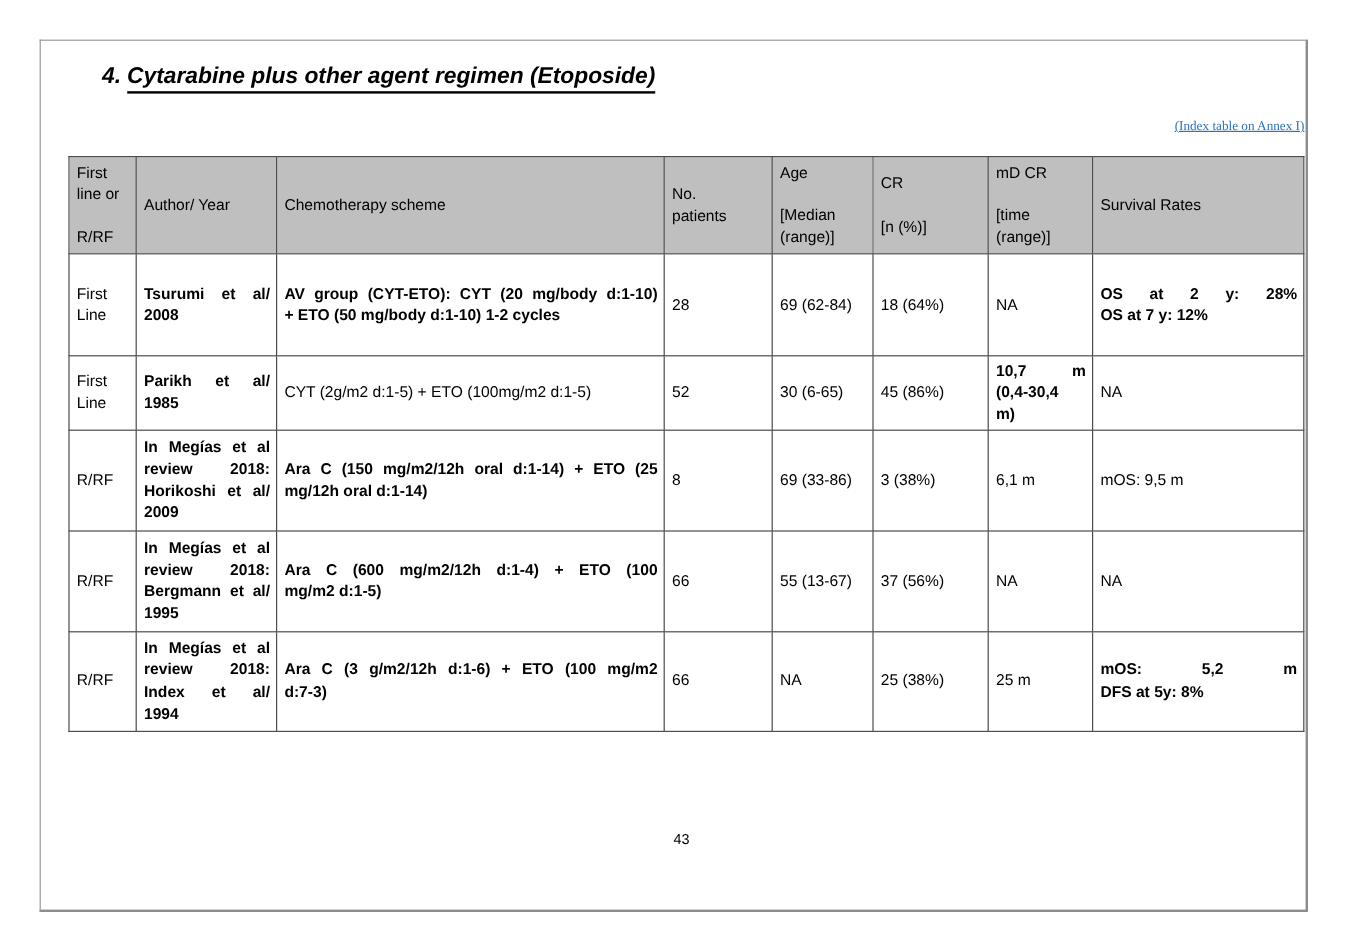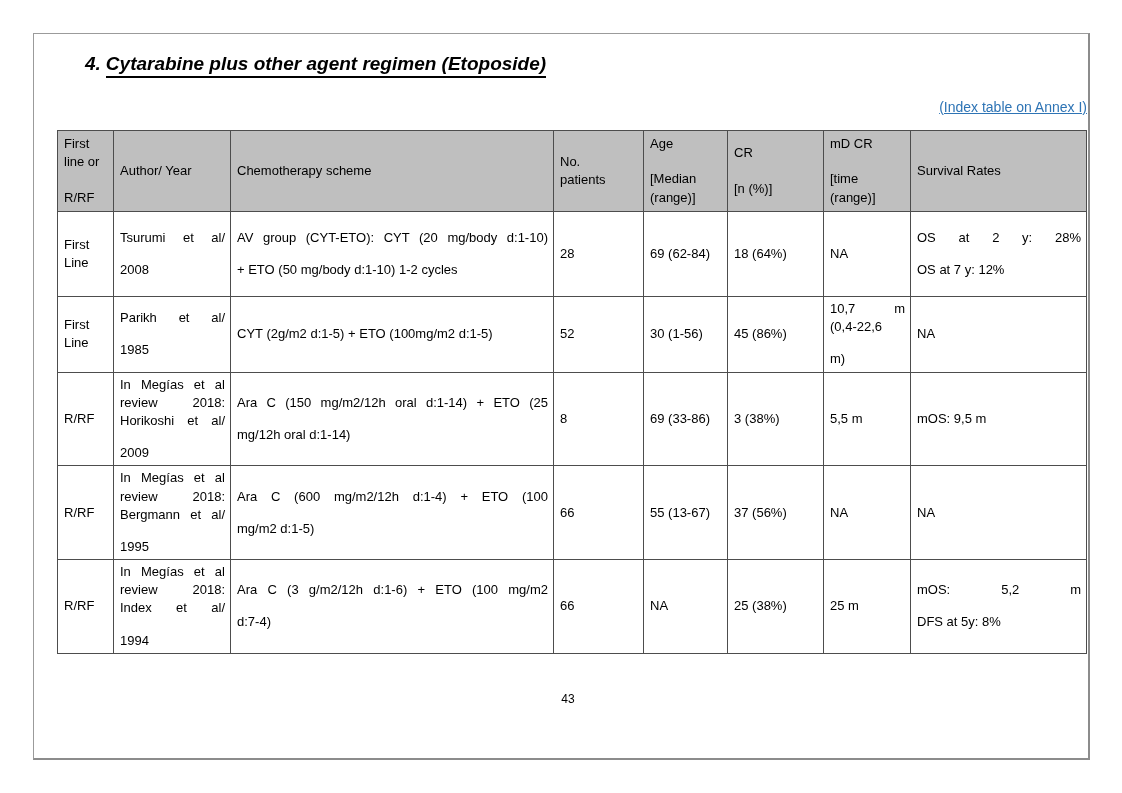--- a/index.html
+++ b/index.html
@@ -36,24 +36,25 @@
   }
   .title-underlined {
     margin-left: 5px;
     border-bottom: 2px solid #000000;
     padding-bottom: 2px;
   }
   .annex-link {
     position: absolute;
     top: 99px;
     right: 35px;
-    font-size: 14px;
+    font-size: 11px;
     color: #2E74B5;
     text-decoration: underline;
     cursor: pointer;
+    font-family: Liberation Serif, serif;
   }
   table.regimen {
     position: absolute;
     left: 57px;
     top: 130px;
     width: 1029px;
     border-collapse: collapse;
     table-layout: fixed;
     font-size: 13px;
     line-height: 1.4;
@@ -73,24 +74,24 @@
   tr.hrow       { height: 81px; }
   tr.row-0      { height: 85px; }
   tr.row-1      { height: 60px; }
   tr.row-2      { height: 84px; }
   tr.row-3      { height: 84px; }
   tr.row-4      { height: 83px; }
   .cell div:empty { height: 17px; }
   .jcell div {
     text-align: justify;
     text-align-last: justify;
+    font-weight: bold;
   }
   .jcell div:last-child {
     text-align-last: left;
-    margin-top: 14px;
   }
   .page-number {
     position: absolute;
     left: 33px;
     top: 692px;
     width: 1070px;
     text-align: center;
     font-size: 12px;
   }
 </style>
@@ -177,46 +178,46 @@
     <td class="cell">
           <div>First</div>
           <div>Line</div>
         </td>
     <td class="cell jcell">
           <div>Parikh et al/</div>
           <div>1985</div>
         </td>
     <td class="cell jcell">CYT (2g/m2 d:1-5) + ETO (100mg/m2 d:1-5)</td>
     <td class="cell">52</td>
-    <td class="cell">30 (1-56)</td>
+    <td class="cell">30 (6-65)</td>
     <td class="cell">45 (86%)</td>
     <td class="cell jcell">
           <div>10,7 m</div>
-          <div>(0,4-22,6</div>
+          <div>(0,4-30,4</div>
           <div>m)</div>
         </td>
     <td class="cell jcell">NA</td>
   </tr>
 
   <tr class="row-2">
     <td class="cell">R/RF</td>
     <td class="cell jcell">
           <div>In Megías et al</div>
           <div>review 2018:</div>
           <div>Horikoshi et al/</div>
           <div>2009</div>
         </td>
     <td class="cell jcell">
           <div>Ara C (150 mg/m2/12h oral d:1-14) + ETO (25</div>
           <div>mg/12h oral d:1-14)</div>
         </td>
     <td class="cell">8</td>
     <td class="cell">69 (33-86)</td>
     <td class="cell">3 (38%)</td>
-    <td class="cell jcell">5,5 m</td>
+    <td class="cell jcell">6,1 m</td>
     <td class="cell jcell">mOS: 9,5 m</td>
   </tr>
 
   <tr class="row-3">
     <td class="cell">R/RF</td>
     <td class="cell jcell">
           <div>In Megías et al</div>
           <div>review 2018:</div>
           <div>Bergmann et al/</div>
           <div>1995</div>
@@ -235,21 +236,21 @@
   <tr class="row-4">
     <td class="cell">R/RF</td>
     <td class="cell jcell">
           <div>In Megías et al</div>
           <div>review 2018:</div>
           <div>Index et al/</div>
           <div>1994</div>
         </td>
     <td class="cell jcell">
           <div>Ara C (3 g/m2/12h d:1-6) + ETO (100 mg/m2</div>
-          <div>d:7-4)</div>
+          <div>d:7-3)</div>
         </td>
     <td class="cell">66</td>
     <td class="cell">NA</td>
     <td class="cell">25 (38%)</td>
     <td class="cell jcell">25 m</td>
     <td class="cell jcell">
           <div>mOS: 5,2 m</div>
           <div>DFS at 5y: 8%</div>
         </td>
   </tr>

